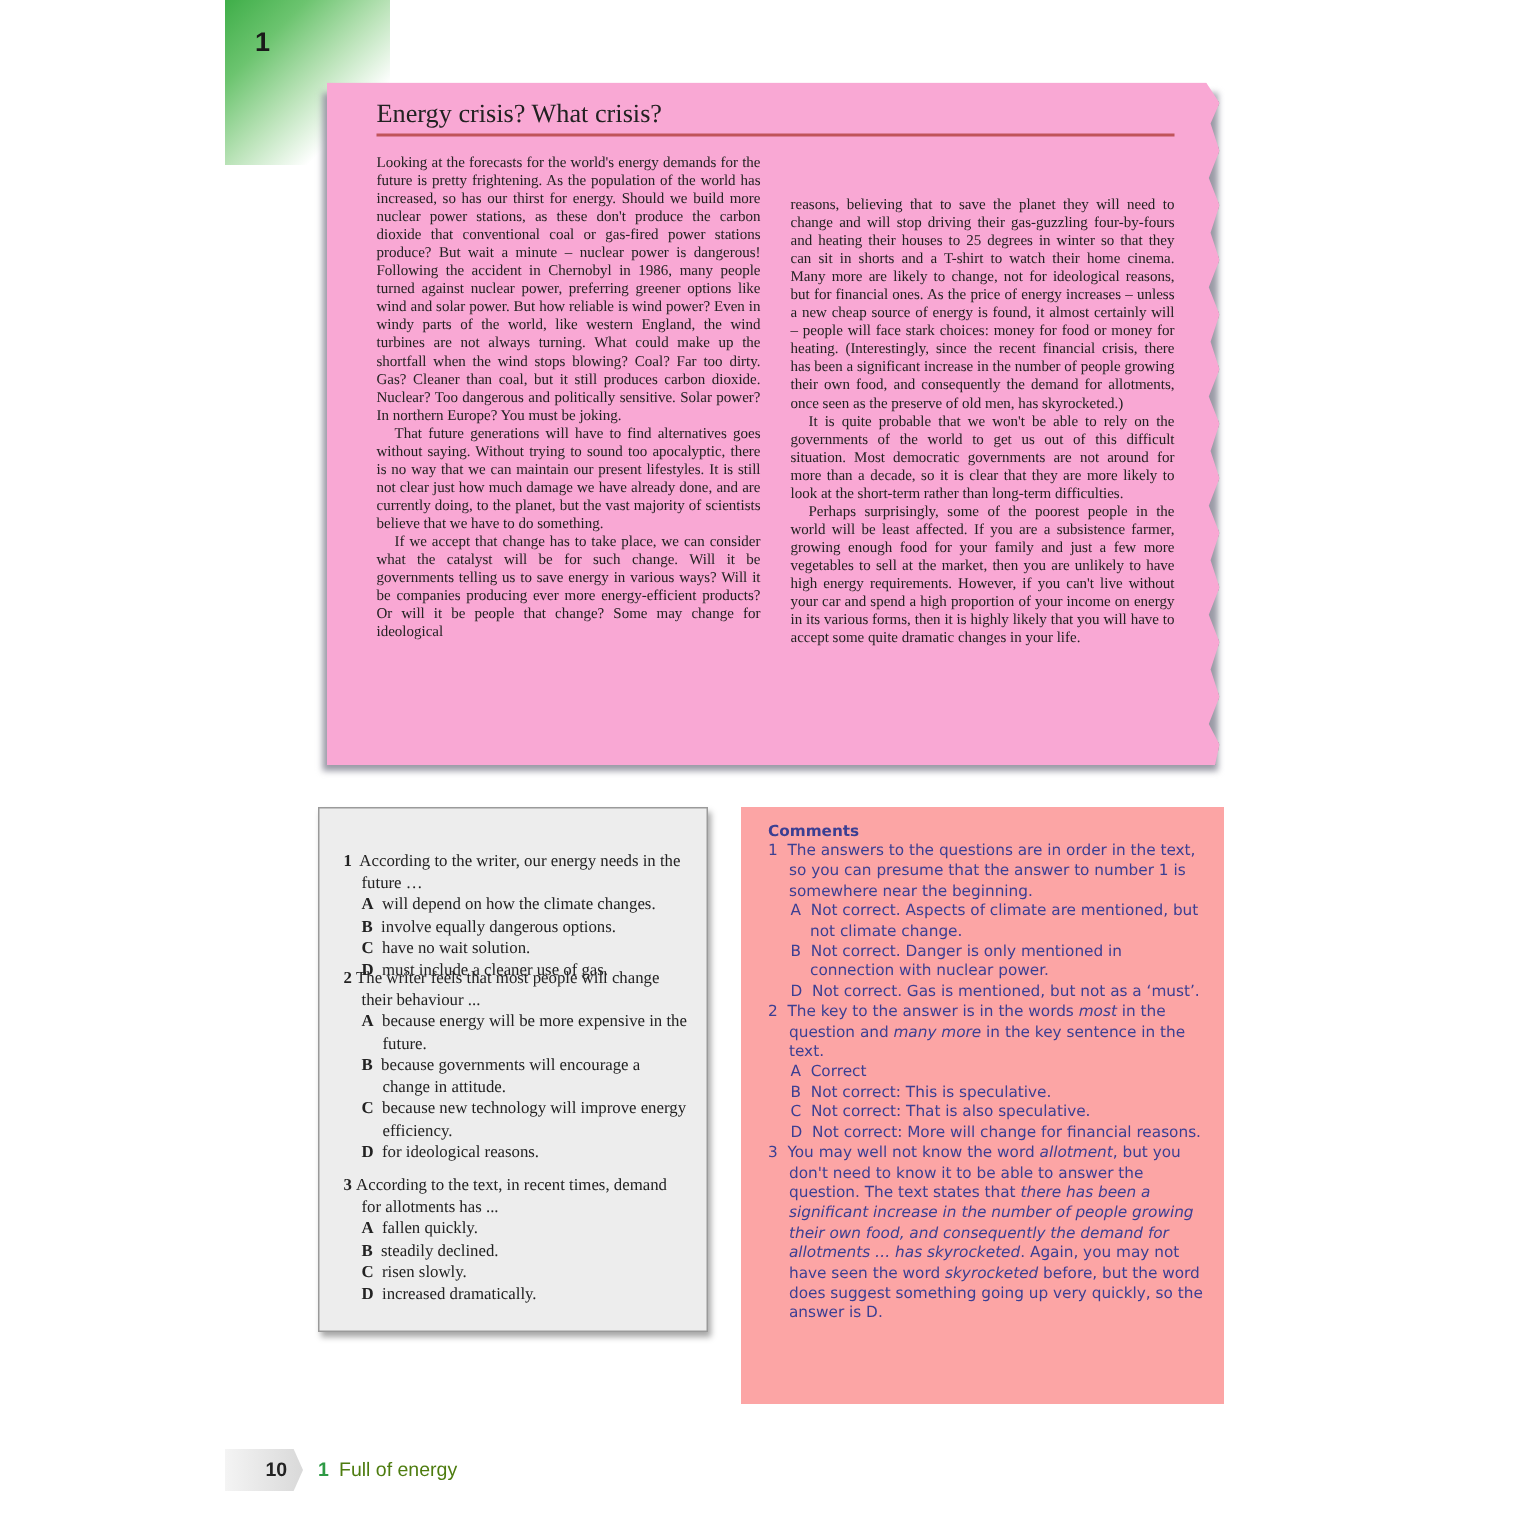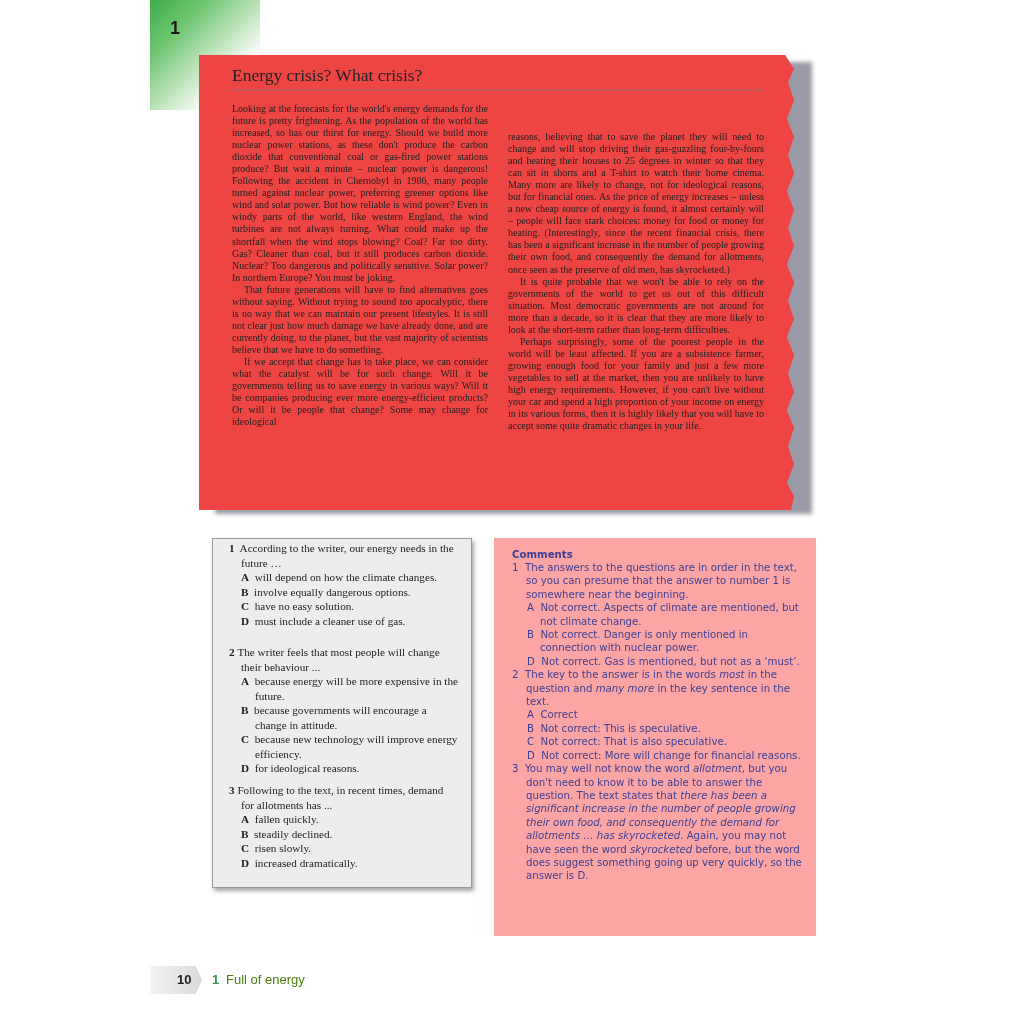--- a/index.html
+++ b/index.html
@@ -2,21 +2,21 @@
 <html><head>
 <meta charset="utf-8">
 <style>
   html, body { margin:0; padding:0; }
   body { width:1024px; height:1024px; background:#ffffff; position:relative; overflow:hidden; font-family:"Liberation Serif", serif; }
   .page { position:absolute; left:150px; top:0; width:700px; height:1024px; background:#fff; }
   .corner { position:absolute; left:150px; top:0; width:110px; height:110px;
     background: linear-gradient(135deg, #3fae49 0%, #6cc46f 25%, #b8e2b6 50%, rgba(255,255,255,0) 75%); }
   .unit-num { position:absolute; left:170px; top:18px; font-family:"Liberation Sans", sans-serif; font-weight:bold; font-size:18px; color:#1a1a1a; }
 
-  .reading { position:absolute; left:199px; top:55px; width:595px; height:455px; background:#ef4444;
+  .reading { position:absolute; left:218px; top:55px; width:595px; height:455px; background:#f9a8d4;
     box-shadow: 0 4px 5px rgba(0,0,0,0.35), 2px 2px 3px rgba(0,0,0,0.15);
     clip-path: polygon(0 0, 98.5% 0, 100% 3%, 99% 6%, 100% 10%, 98.8% 14%, 100% 18%, 99% 22%, 100% 26%, 98.8% 30%, 100% 34%, 99% 38%, 100% 42%, 98.8% 46%, 100% 50%, 99% 54%, 100% 58%, 98.8% 62%, 100% 66%, 99% 70%, 100% 74%, 98.8% 78%, 100% 82%, 99% 86%, 100% 90%, 98.8% 94%, 100% 97%, 99.5% 100%, 0 100%); }
   .reading-shadow { position:absolute; left:215px; top:62px; width:597px; height:452px; background:#9a9aa6; filter:blur(2px); }
   .reading-title { position:absolute; left:33px; top:10px; font-size:17.5px; color:#222; }
   .title-rule { position:absolute; left:33px; top:34px; width:532px; height:1.5px; background:#c0545a; }
   .col { position:absolute; top:48px; width:256px; font-size:10px; line-height:12.05px; color:#222; text-align:justify; }
   .col p { margin:0; text-indent:0; }
   .col p + p { text-indent:12px; }
   .col-left { left:33px; }
   .col-right { left:309px;margin-top:28px; }
@@ -59,36 +59,36 @@
     <p>If we accept that change has to take place, we can consider what the catalyst will be for such change. Will it be governments telling us to save energy in various ways? Will it be companies producing ever more energy-efficient products? Or will it be people that change? Some may change for ideological</p>
   </div>
   <div class="col col-right">
     <p>reasons, believing that to save the planet they will need to change and will stop driving their gas-guzzling four-by-fours and heating their houses to 25 degrees in winter so that they can sit in shorts and a T-shirt to watch their home cinema. Many more are likely to change, not for ideological reasons, but for financial ones. As the price of energy increases – unless a new cheap source of energy is found, it almost certainly will – people will face stark choices: money for food or money for heating. (Interestingly, since the recent financial crisis, there has been a significant increase in the number of people growing their own food, and consequently the demand for allotments, once seen as the preserve of old men, has skyrocketed.)</p>
     <p>It is quite probable that we won't be able to rely on the governments of the world to get us out of this difficult situation. Most democratic governments are not around for more than a decade, so it is clear that they are more likely to look at the short-term rather than long-term difficulties.</p>
     <p>Perhaps surprisingly, some of the poorest people in the world will be least affected. If you are a subsistence farmer, growing enough food for your family and just a few more vegetables to sell at the market, then you are unlikely to have high energy requirements. However, if you can't live without your car and spend a high proportion of your income on energy in its various forms, then it is highly likely that you will have to accept some quite dramatic changes in your life.</p>
   </div>
 </div>
 
 <div class="questions">
-  <div class="q" style="top:2px">
+  <div class="q" style="top:28px">
     <div class="stem"><b>1</b>&nbsp; <span>According to the writer, our energy needs in the future …</span></div>
     <div class="opt"><b>A</b>&nbsp; <span>will depend on how the climate changes.</span></div>
     <div class="opt"><b>B</b>&nbsp; <span>involve equally dangerous options.</span></div>
-    <div class="opt"><b>C</b>&nbsp; <span>have no easy solution.</span></div>
+    <div class="opt"><b>C</b>&nbsp; <span>have no wait solution.</span></div>
     <div class="opt"><b>D</b>&nbsp; <span>must include a cleaner use of gas.</span></div>
   </div>
   <div class="q" style="top:106px">
     <div class="stem"><b>2</b>&nbsp;<span>The writer feels that most people will change their behaviour ...</span></div>
     <div class="opt"><b>A</b>&nbsp; <span>because energy will be more expensive in the future.</span></div>
     <div class="opt"><b>B</b>&nbsp; <span>because governments will encourage a change in attitude.</span></div>
     <div class="opt"><b>C</b>&nbsp; <span>because new technology will improve energy efficiency.</span></div>
     <div class="opt"><b>D</b>&nbsp; <span>for ideological reasons.</span></div>
   </div>
   <div class="q" style="top:244px">
-    <div class="stem"><b>3</b>&nbsp;<span>Following to the text, in recent times, demand for allotments has ...</span></div>
+    <div class="stem"><b>3</b>&nbsp;<span>According to the text, in recent times, demand for allotments has ...</span></div>
     <div class="opt"><b>A</b>&nbsp; <span>fallen quickly.</span></div>
     <div class="opt"><b>B</b>&nbsp; <span>steadily declined.</span></div>
     <div class="opt"><b>C</b>&nbsp; <span>risen slowly.</span></div>
     <div class="opt"><b>D</b>&nbsp; <span>increased dramatically.</span></div>
   </div>
 </div>
 
 <div class="comments">
   <div class="heading">Comments</div>
   <div class="c-body">

